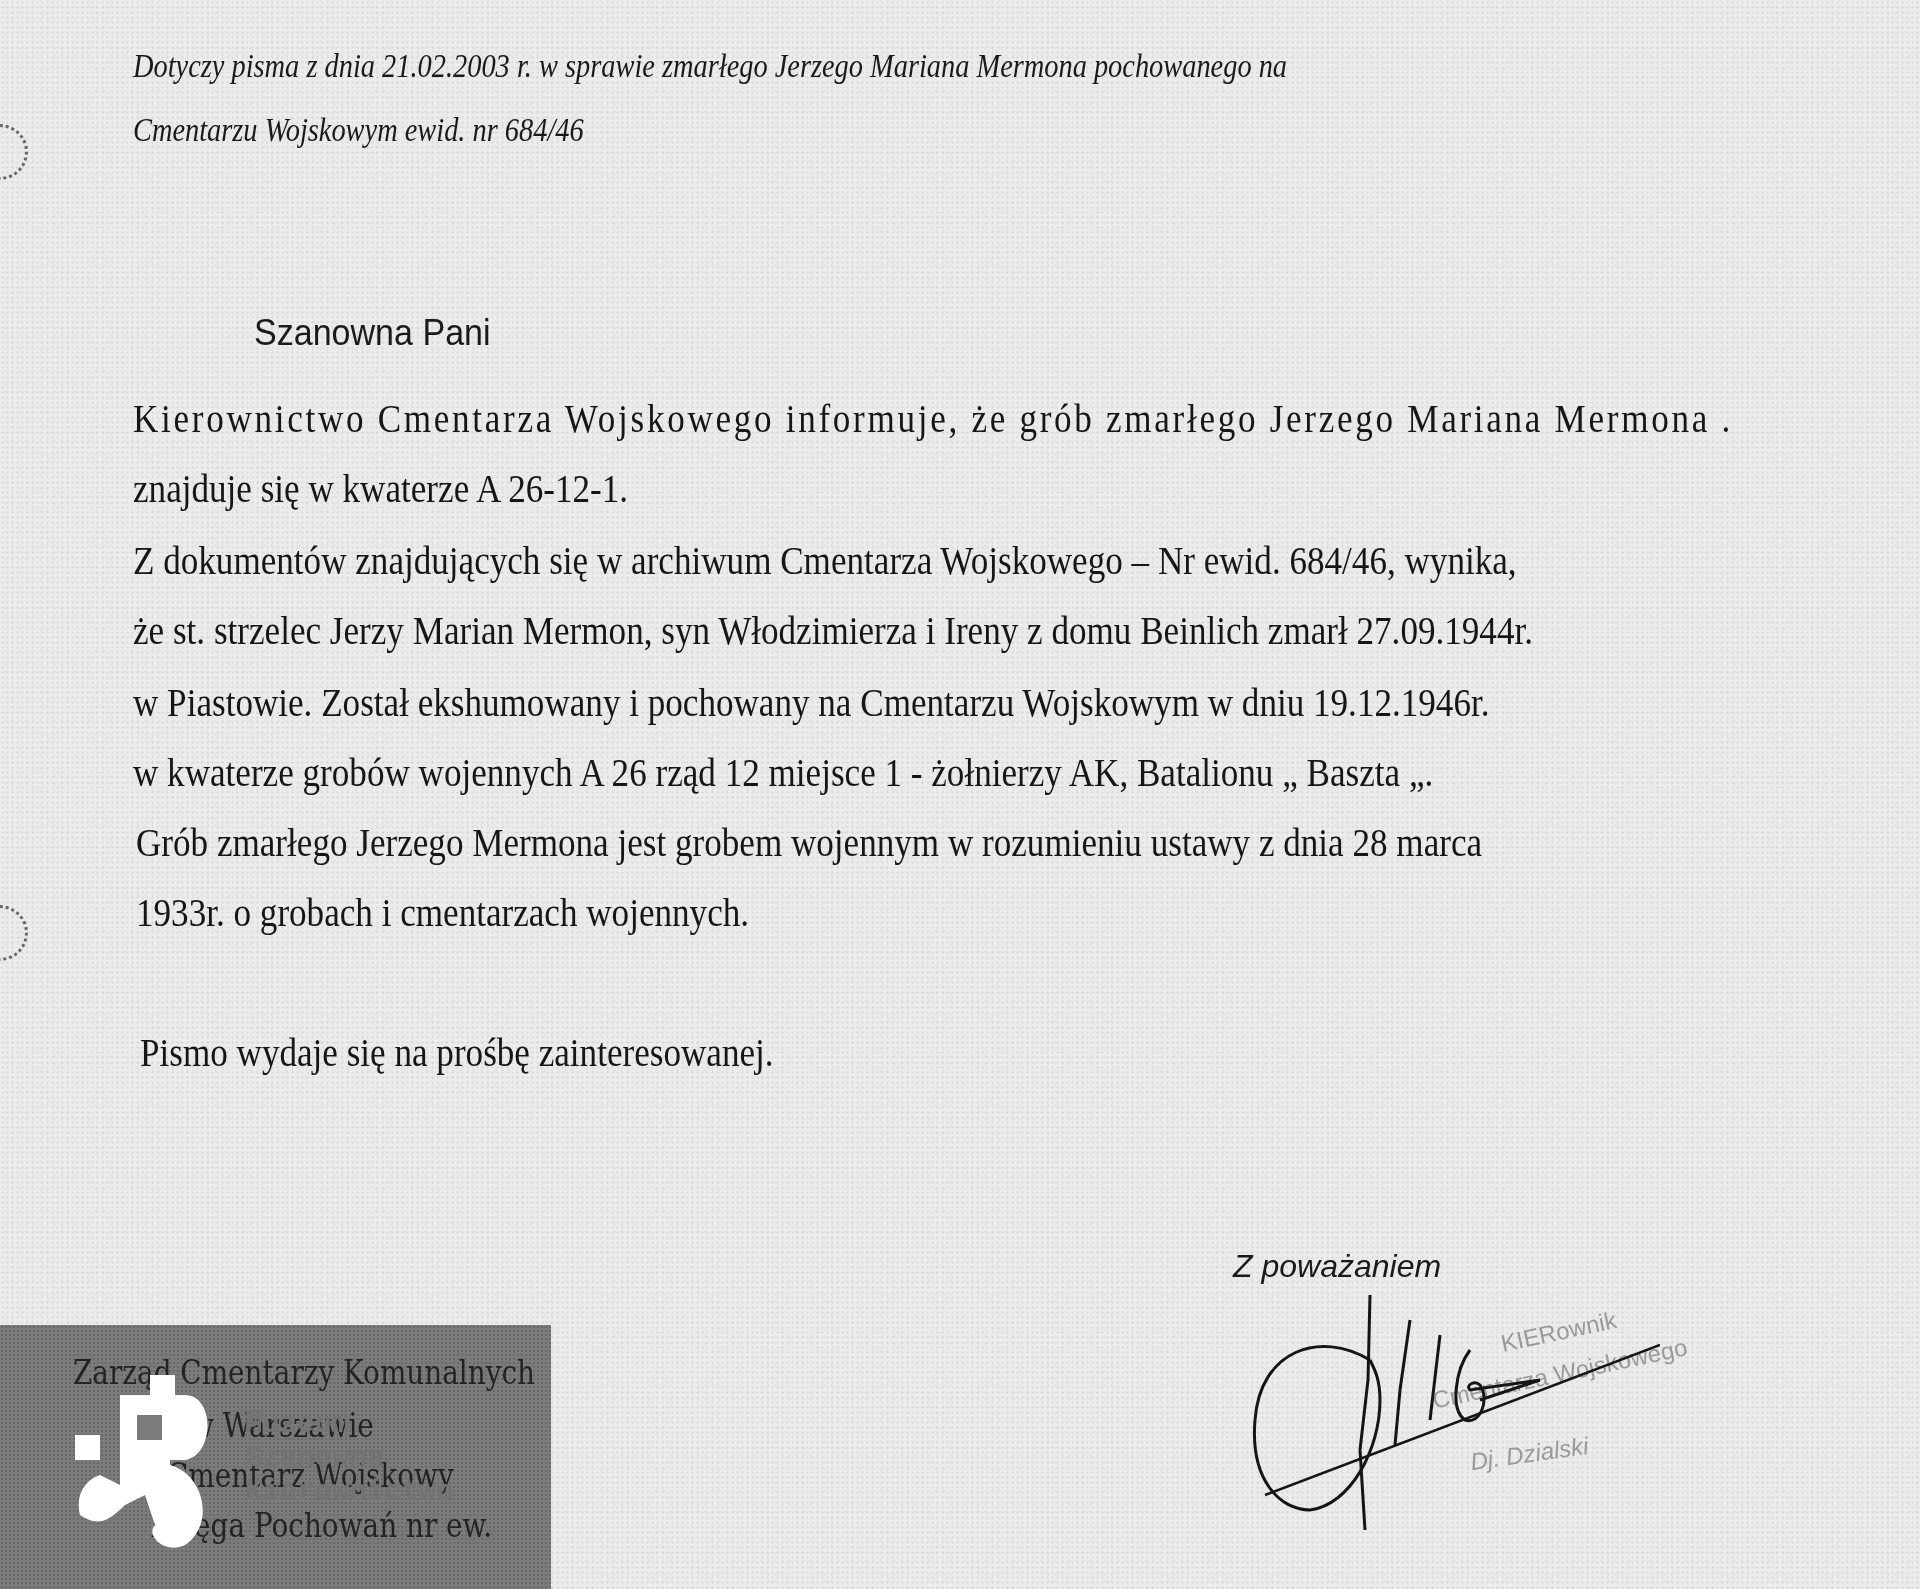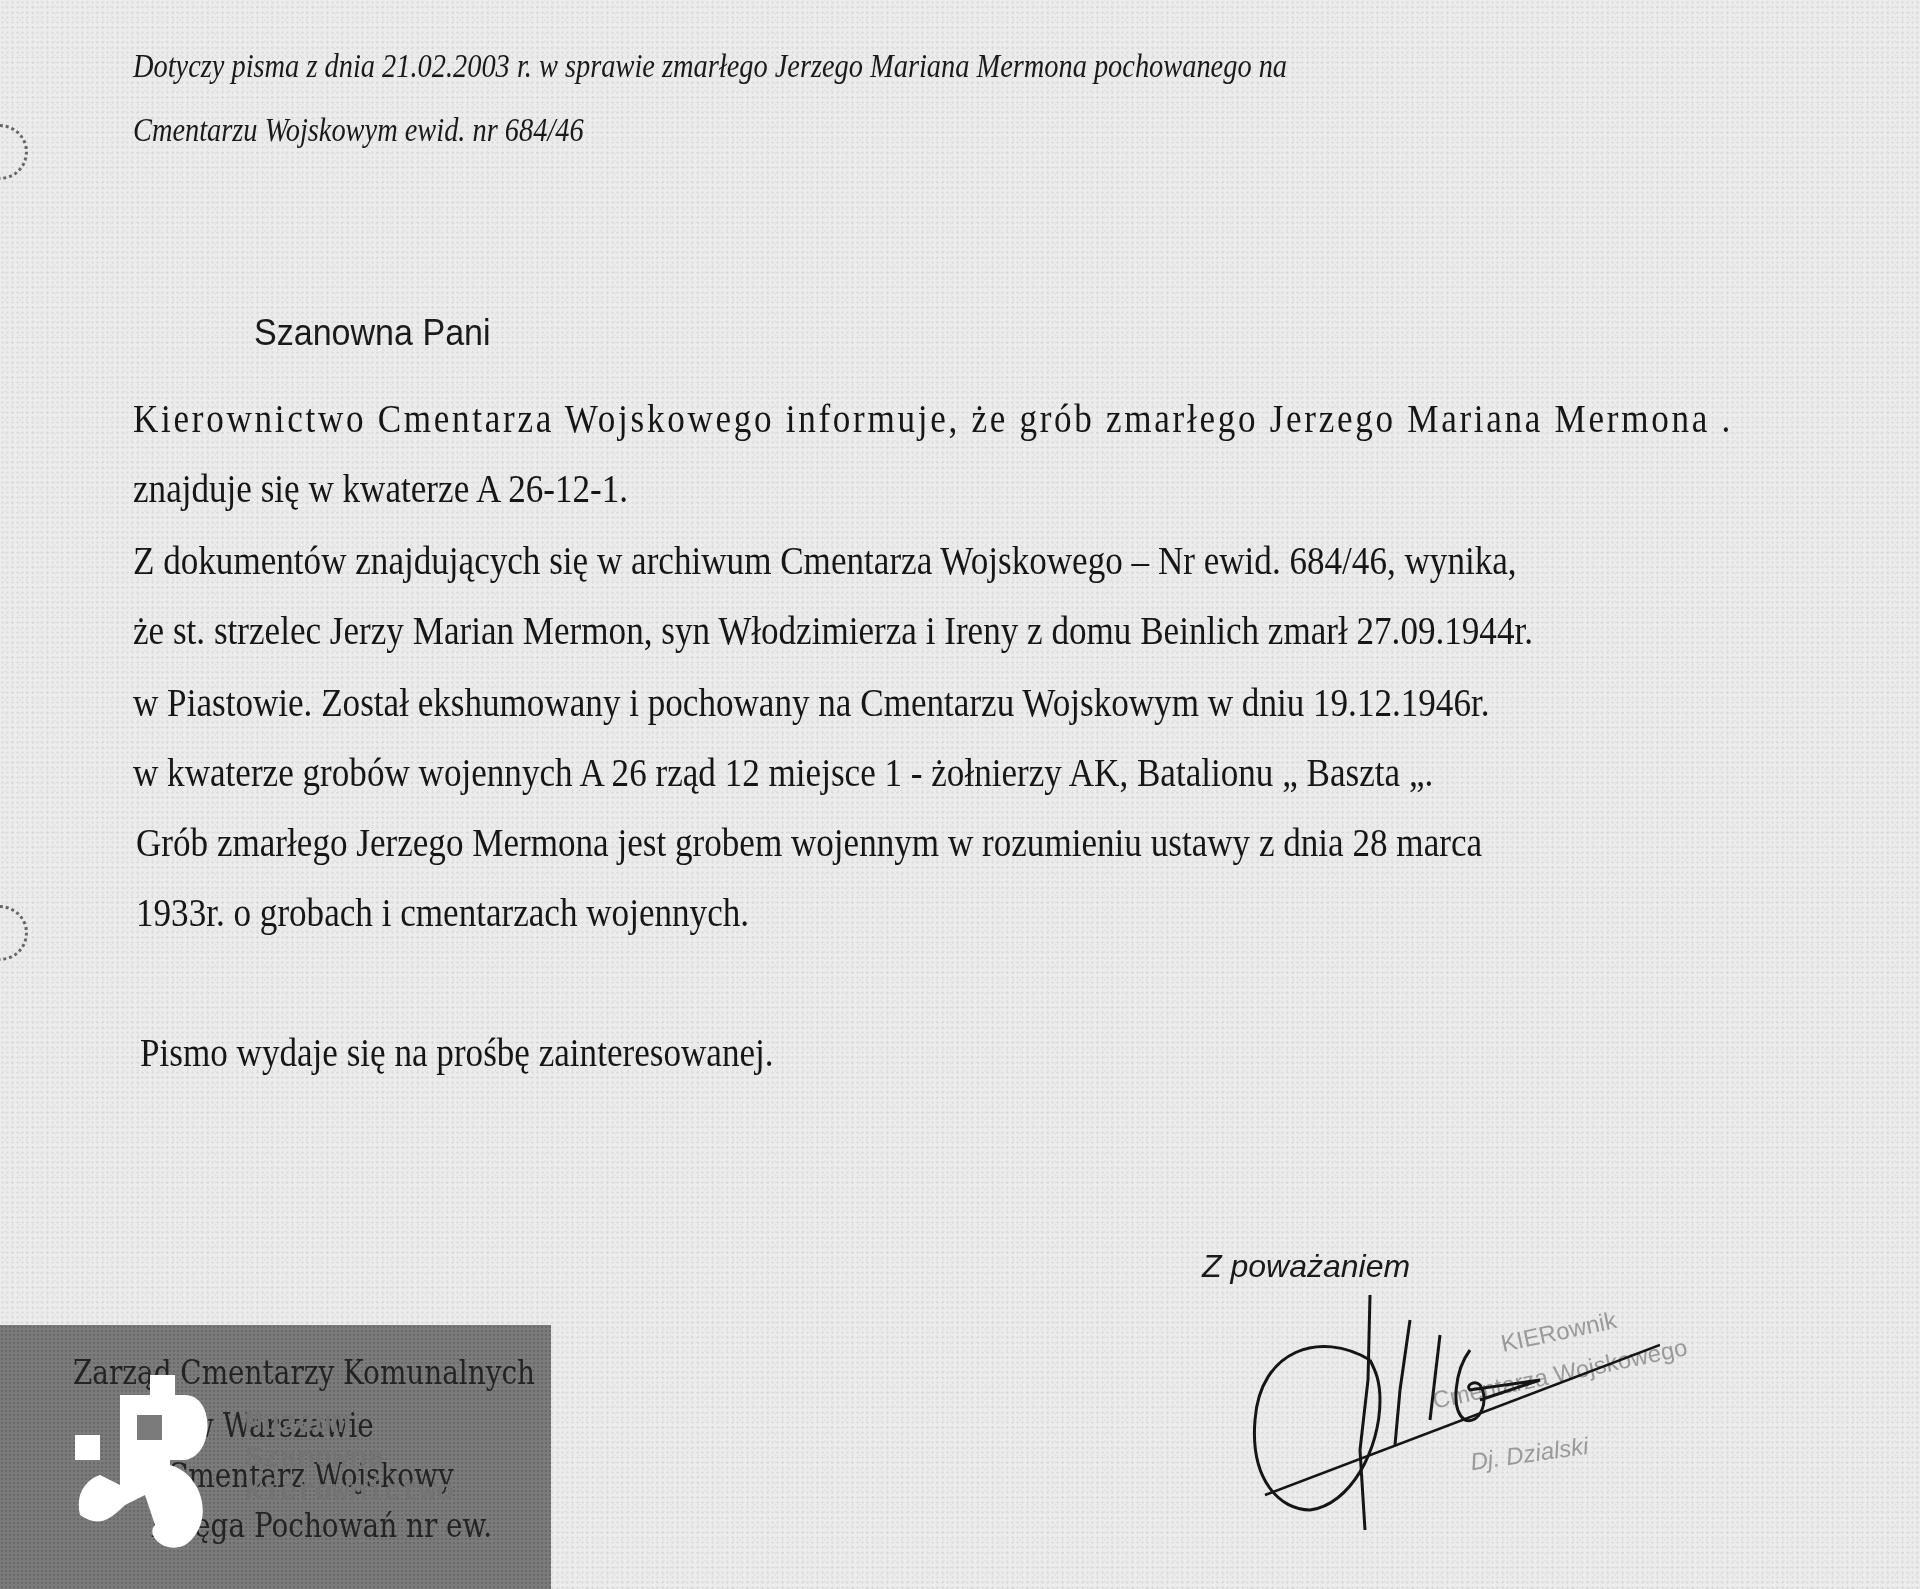--- a/index.html
+++ b/index.html
@@ -73,21 +73,21 @@
   <div class="abs body-line" style="left:133px; top:538px; transform:scaleX(0.90);">Z dokumentów znajdujących się w archiwum Cmentarza Wojskowego – Nr ewid. 684/46, wynika,</div>
   <div class="abs body-line" style="left:133px; top:608px; transform:scaleX(0.90);">że st. strzelec  Jerzy Marian  Mermon, syn Włodzimierza i Ireny z domu Beinlich zmarł 27.09.1944r.</div>
   <div class="abs body-line" style="left:133px; top:680px; transform:scaleX(0.90);"> w Piastowie. Został ekshumowany i pochowany na Cmentarzu Wojskowym w dniu  19.12.1946r.</div>
   <div class="abs body-line" style="left:133px; top:750px; transform:scaleX(0.90);">w kwaterze grobów wojennych A 26 rząd 12 miejsce 1 - żołnierzy AK,  Batalionu „ Baszta „.</div>
   <div class="abs body-line" style="left:136px; top:820px; transform:scaleX(0.90);">Grób zmarłego Jerzego Mermona jest grobem wojennym w rozumieniu ustawy z dnia 28 marca</div>
   <div class="abs body-line" style="left:136px; top:890px; transform:scaleX(0.90);">1933r. o grobach i cmentarzach wojennych.</div>
 </div>
 
 <div class="abs body-line" style="left:140px; top:1030px; transform:scaleX(0.90);">Pismo wydaje się na prośbę zainteresowanej.</div>
 
-<div class="abs closing" style="left:1202px; top:1248px;">Z poważaniem</div>
+<div class="abs closing" style="left:1233px; top:1248px;">Z poważaniem</div>
 
 <div class="faint-stamp" style="left:1500px; top:1318px; transform:rotate(-12deg);">KIERownik</div>
 <div class="faint-stamp" style="left:1430px; top:1360px; transform:rotate(-12deg);">Cmentarza Wojskowego</div>
 <div class="faint-stamp" style="left:1470px; top:1440px; transform:rotate(-8deg); font-style:italic;">Dj. Dzialski</div>
 
 <svg class="abs" style="left:1240px; top:1280px;" width="420" height="250" viewBox="0 0 420 250">
   <path d="M 130 80 C 80 50, 20 70, 15 140 C 10 200, 40 230, 70 230 C 110 225, 140 170, 140 120 C 140 100, 135 90, 130 80" fill="none" stroke="#151515" stroke-width="3"></path>
   <path d="M 130 15 L 128 100 L 120 170 L 125 250" fill="none" stroke="#151515" stroke-width="3"></path>
   <path d="M 170 40 L 160 110 L 155 165" fill="none" stroke="#151515" stroke-width="3"></path>
   <path d="M 200 55 L 190 140" fill="none" stroke="#151515" stroke-width="3"></path>

